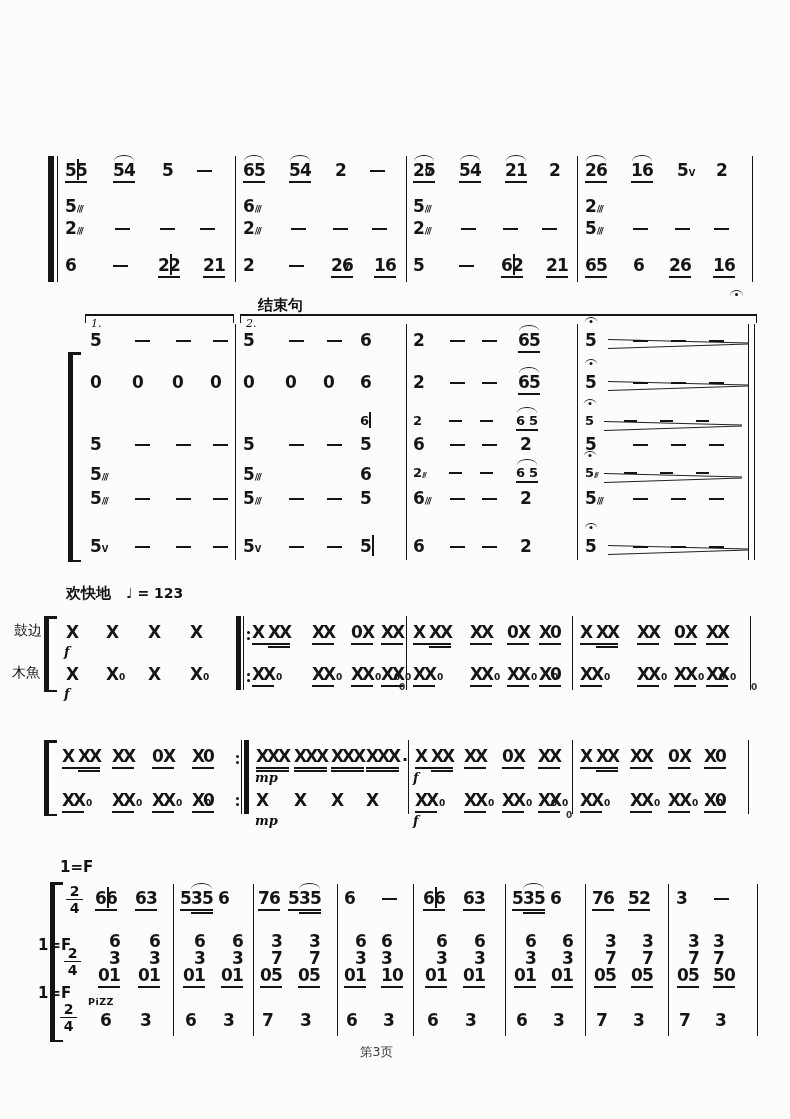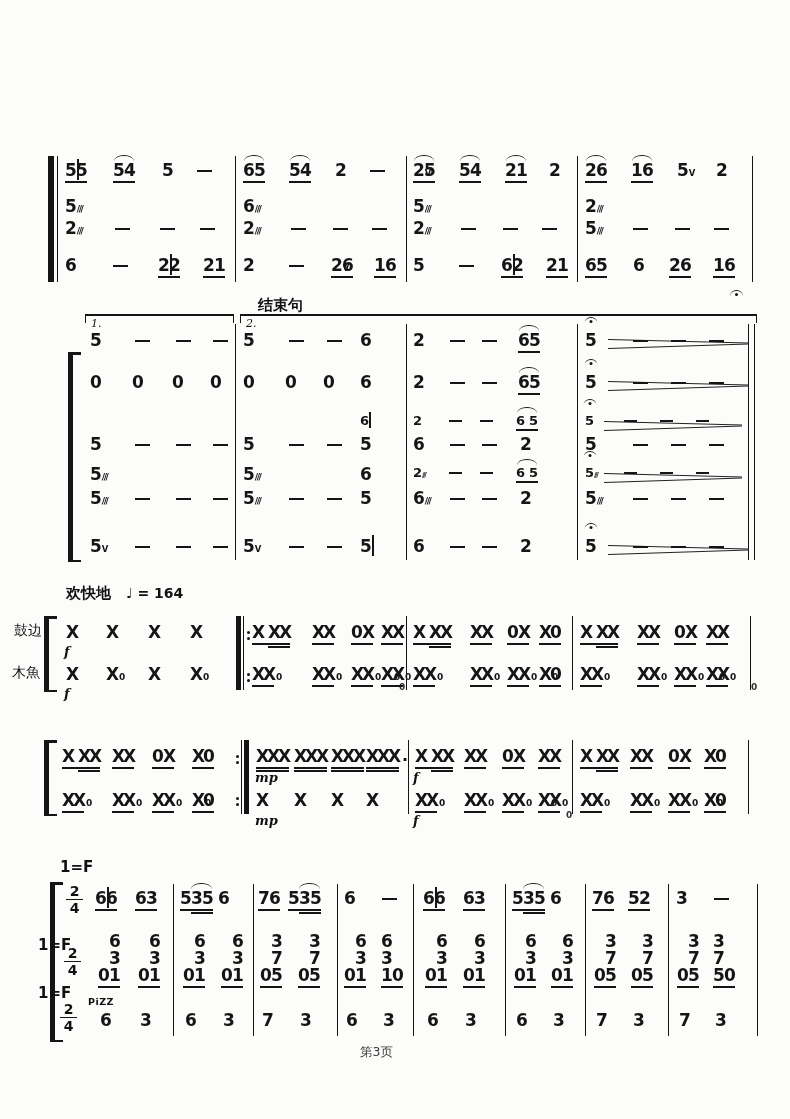--- a/index.html
+++ b/index.html
@@ -773,21 +773,21 @@
     <div class="bar" style="left: 44px; top: 616px; height: 76px; width: 4.5px;"></div>
     <div class="bar" style="left: 44px; top: 616px; height: 2.5px; width: 13px;"></div>
     <div class="bar" style="left: 44px; top: 689.5px; height: 2.5px; width: 13px;"></div>
     <div class="bar" style="left: 236px; top: 616px; height: 74px; width: 4.5px;"></div>
     <div class="bar" style="left: 243px; top: 616px; height: 74px;"></div>
     <div class="odot" style="position: absolute; left: 247px; top: 631px; transform: none;"></div>
     <div class="odot" style="position: absolute; left: 247px; top: 637px; transform: none;"></div>
     <div class="odot" style="position: absolute; left: 247px; top: 673px; transform: none;"></div>
     <div class="odot" style="position: absolute; left: 247px; top: 679px; transform: none;"></div>
     <div class="txt tempo" style="left: 66px; top: 584px;">欢快地</div>
-    <div class="txt tempo-num" style="left: 126px; top: 585px;">♩ = 164</div>
+    <div class="txt tempo-num" style="left: 126px; top: 585px;">♩ = 123</div>
     <div class="txt zh" style="left: 14px; top: 622px;">鼓边</div>
     <div class="txt zh" style="left: 12px; top: 664px;">木魚</div>
     <div class="txt dyn" style="left: 64px; top: 644px;">f</div>
     <div class="txt dyn" style="left: 64px; top: 686px;">f</div>
     <div class="txt tiny0" style="left: 399px; top: 682px;">0</div>
     <div class="txt tiny0" style="left: 751px; top: 682px;">0</div>
     <div class="grp" style="left: 66px; top: 624px; width: 11px; height: 17px;">
       <div class="ch" style="width: 11px; font-size: 17px; line-height: 17px; left: 0px;">X</div>
     </div>
     <div class="grp" style="left: 106px; top: 624px; width: 11px; height: 17px;">

